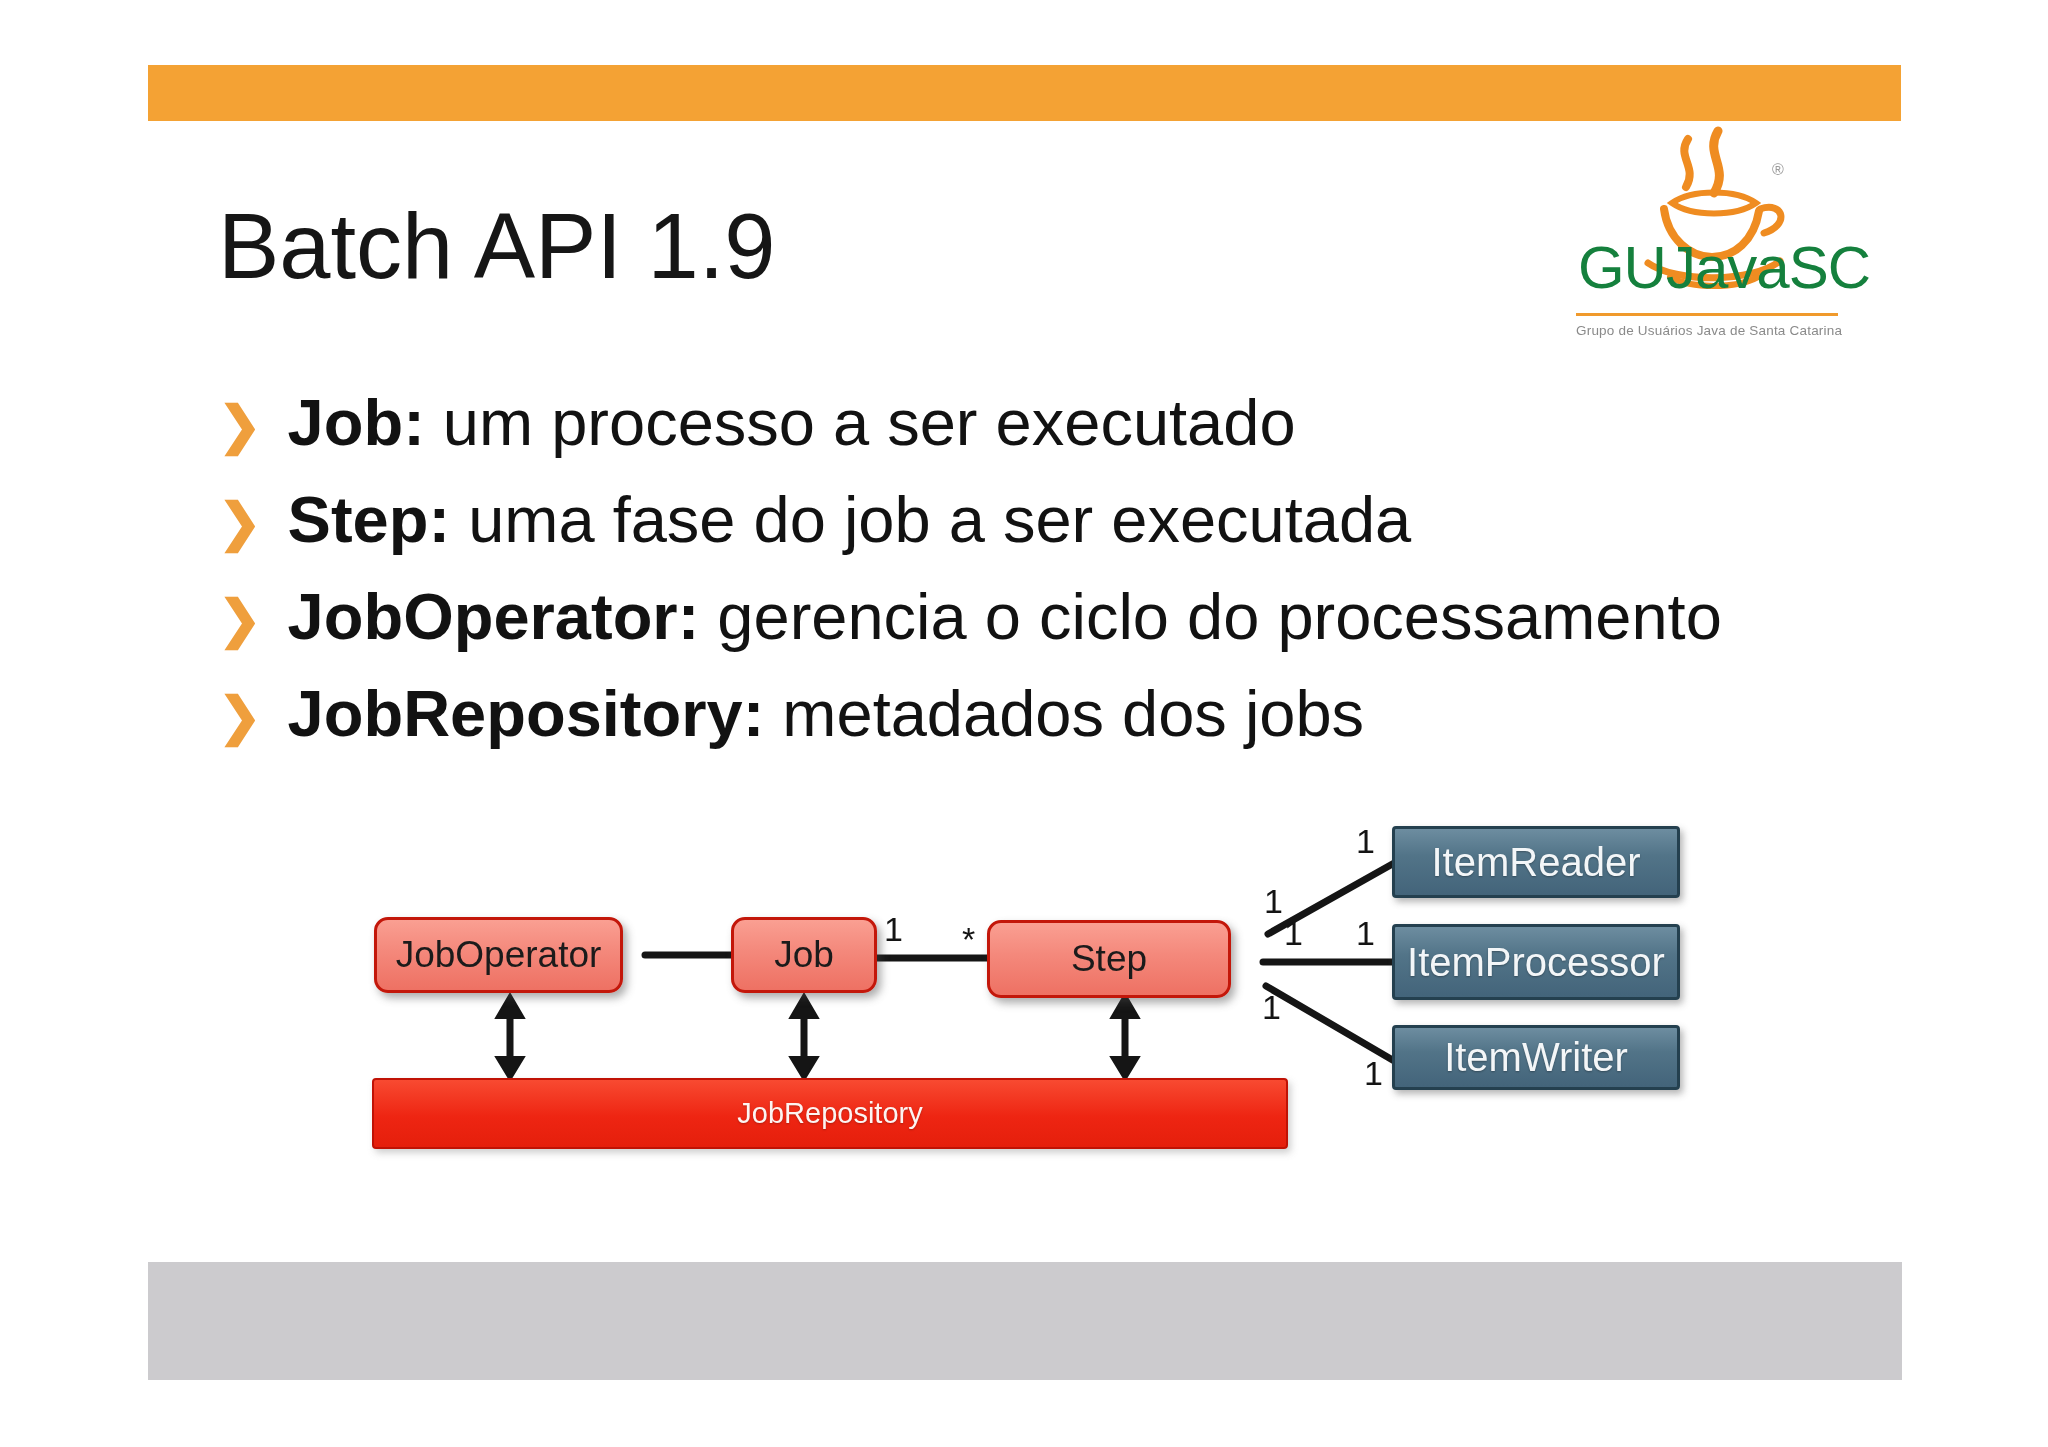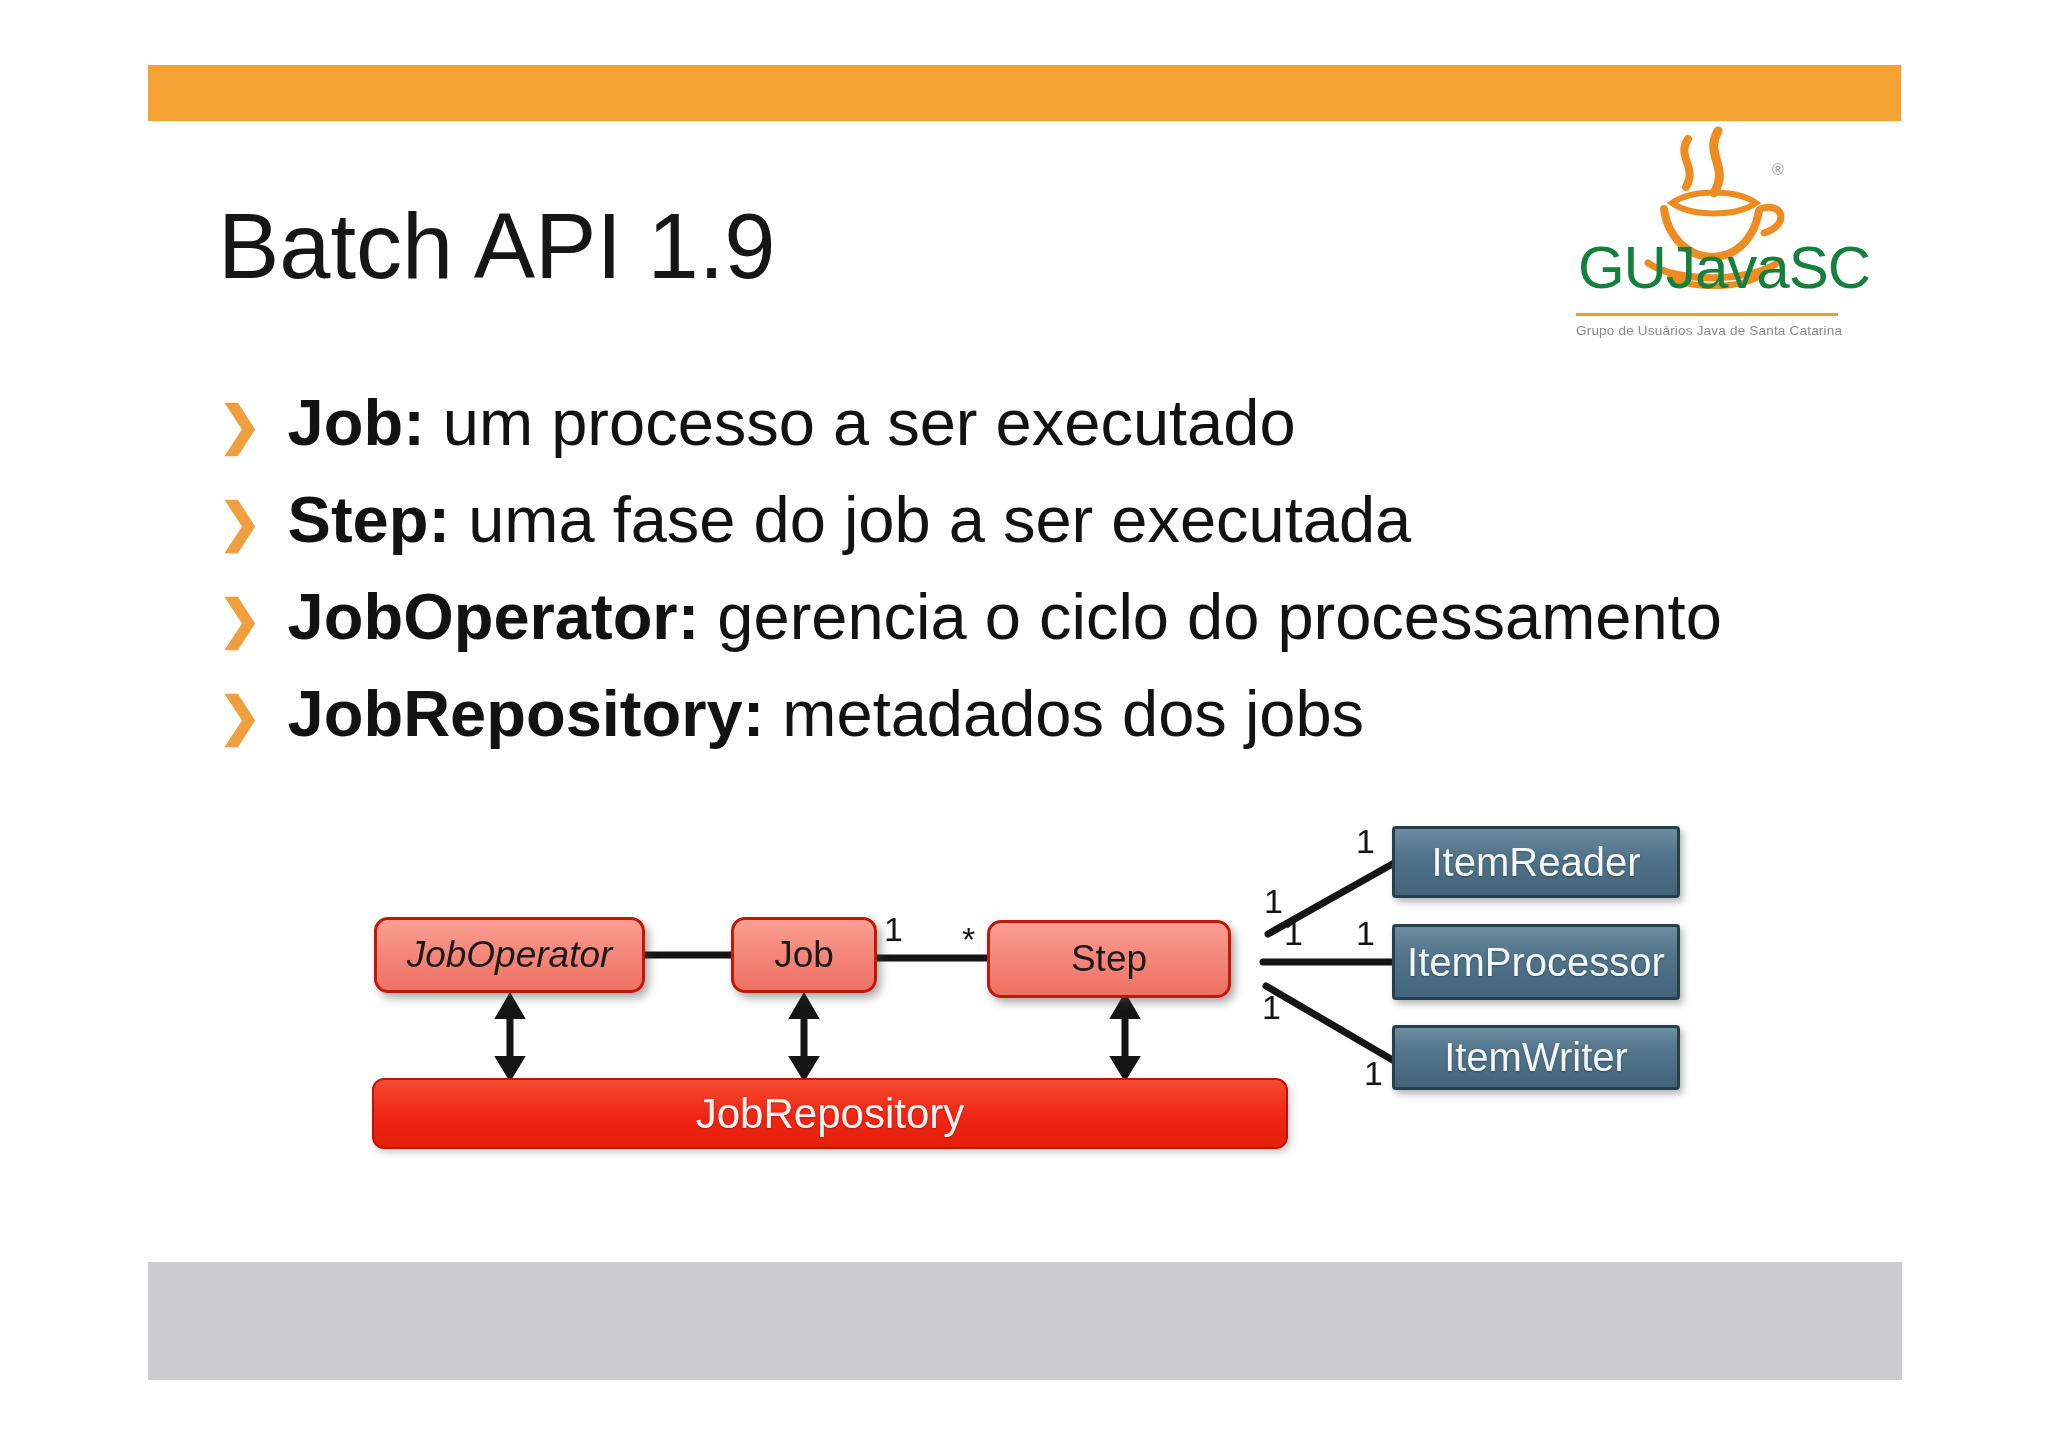--- a/index.html
+++ b/index.html
@@ -34,24 +34,24 @@
     border:3px solid #C3170A;border-radius:14px;color:#1b1b1b;font-size:37px;
     box-shadow:4px 5px 8px rgba(70,70,70,.45);
   }
   .slate{
     background:linear-gradient(180deg,#6D8DA0 0%,#527488 40%,#43647A 100%);
     border:3px solid #24404F;border-radius:4px;color:#F3F6F8;font-size:40px;
     box-shadow:3px 4px 7px rgba(90,90,90,.45);text-shadow:0 1px 2px rgba(0,0,0,.3);
   }
   .redbar{
     background:linear-gradient(180deg,#F84A31 0%,#EE2512 55%,#E51F0C 100%);
-    border:2px solid #C01205;border-radius:12px;color:#FDF4F2;font-size:42px;
+    border:2px solid #C01205;border-radius:4px;color:#FDF4F2;font-size:29px;
     box-shadow:3px 4px 7px rgba(120,120,120,.35);text-shadow:0 1px 2px rgba(0,0,0,.25);
   }
-  #node-joboperator{left:374px;top:917px;width:271px;height:76px;font-style:italic;}
+  #node-joboperator{left:374px;top:917px;width:249px;height:76px;}
   #node-job{left:731px;top:917px;width:146px;height:76px;}
   #node-step{left:987px;top:920px;width:244px;height:78px;}
   #node-itemreader{left:1392px;top:826px;width:288px;height:72px;}
   #node-itemprocessor{left:1392px;top:924px;width:288px;height:76px;}
   #node-itemwriter{left:1392px;top:1025px;width:288px;height:65px;}
   #node-jobrepository{left:372px;top:1078px;width:916px;height:71px;}
   
   .mult{position:absolute;font-size:34px;line-height:34px;color:#141414;}
   #connector-svg{left:0;top:0;width:2048px;height:1447px;pointer-events:none;}
 </style>

